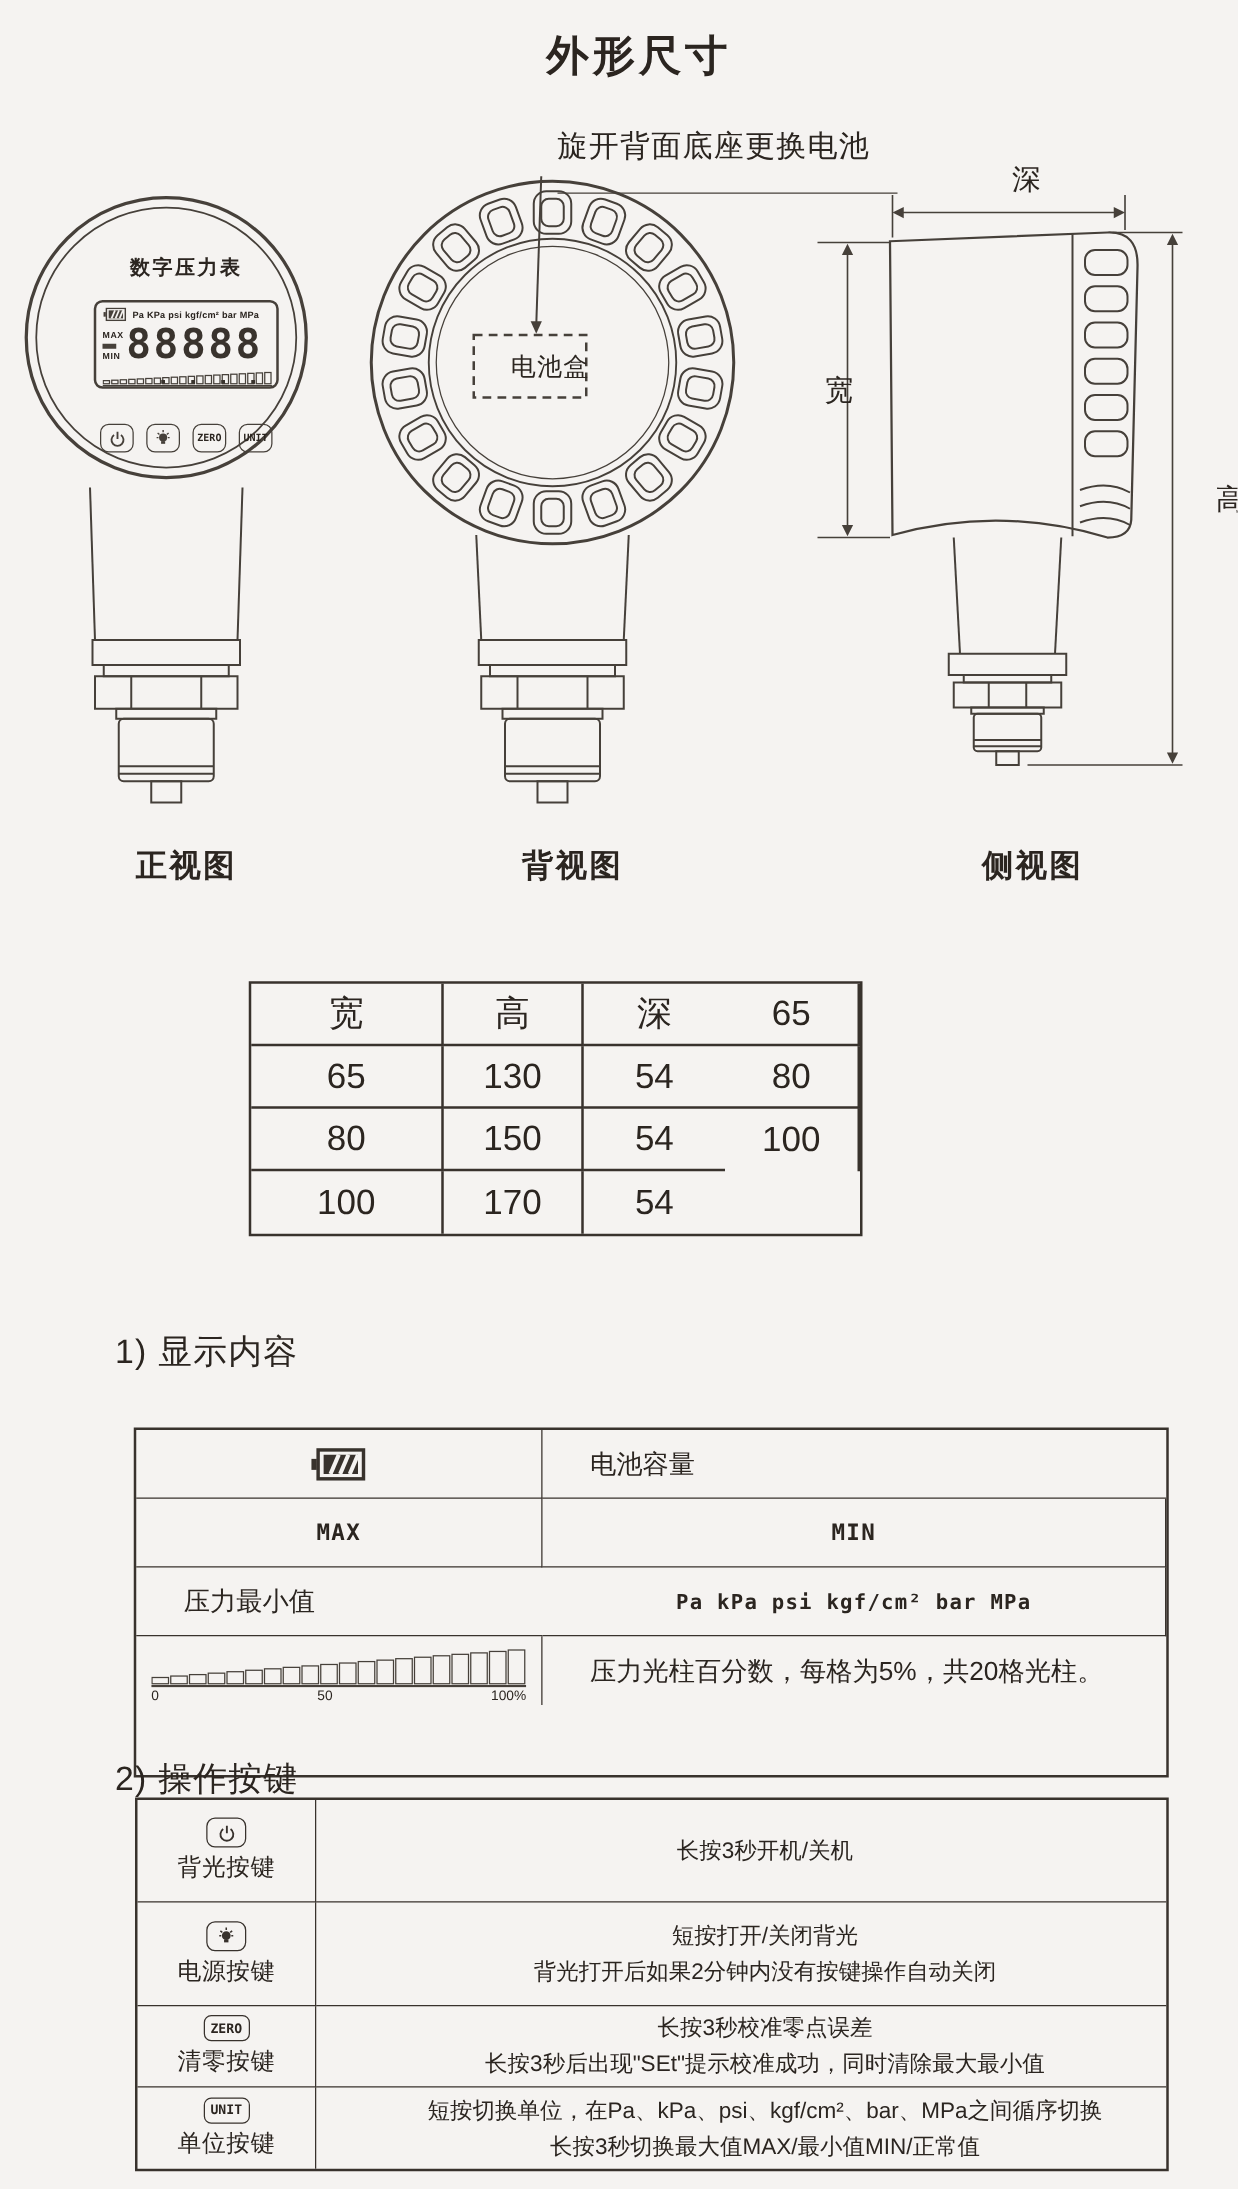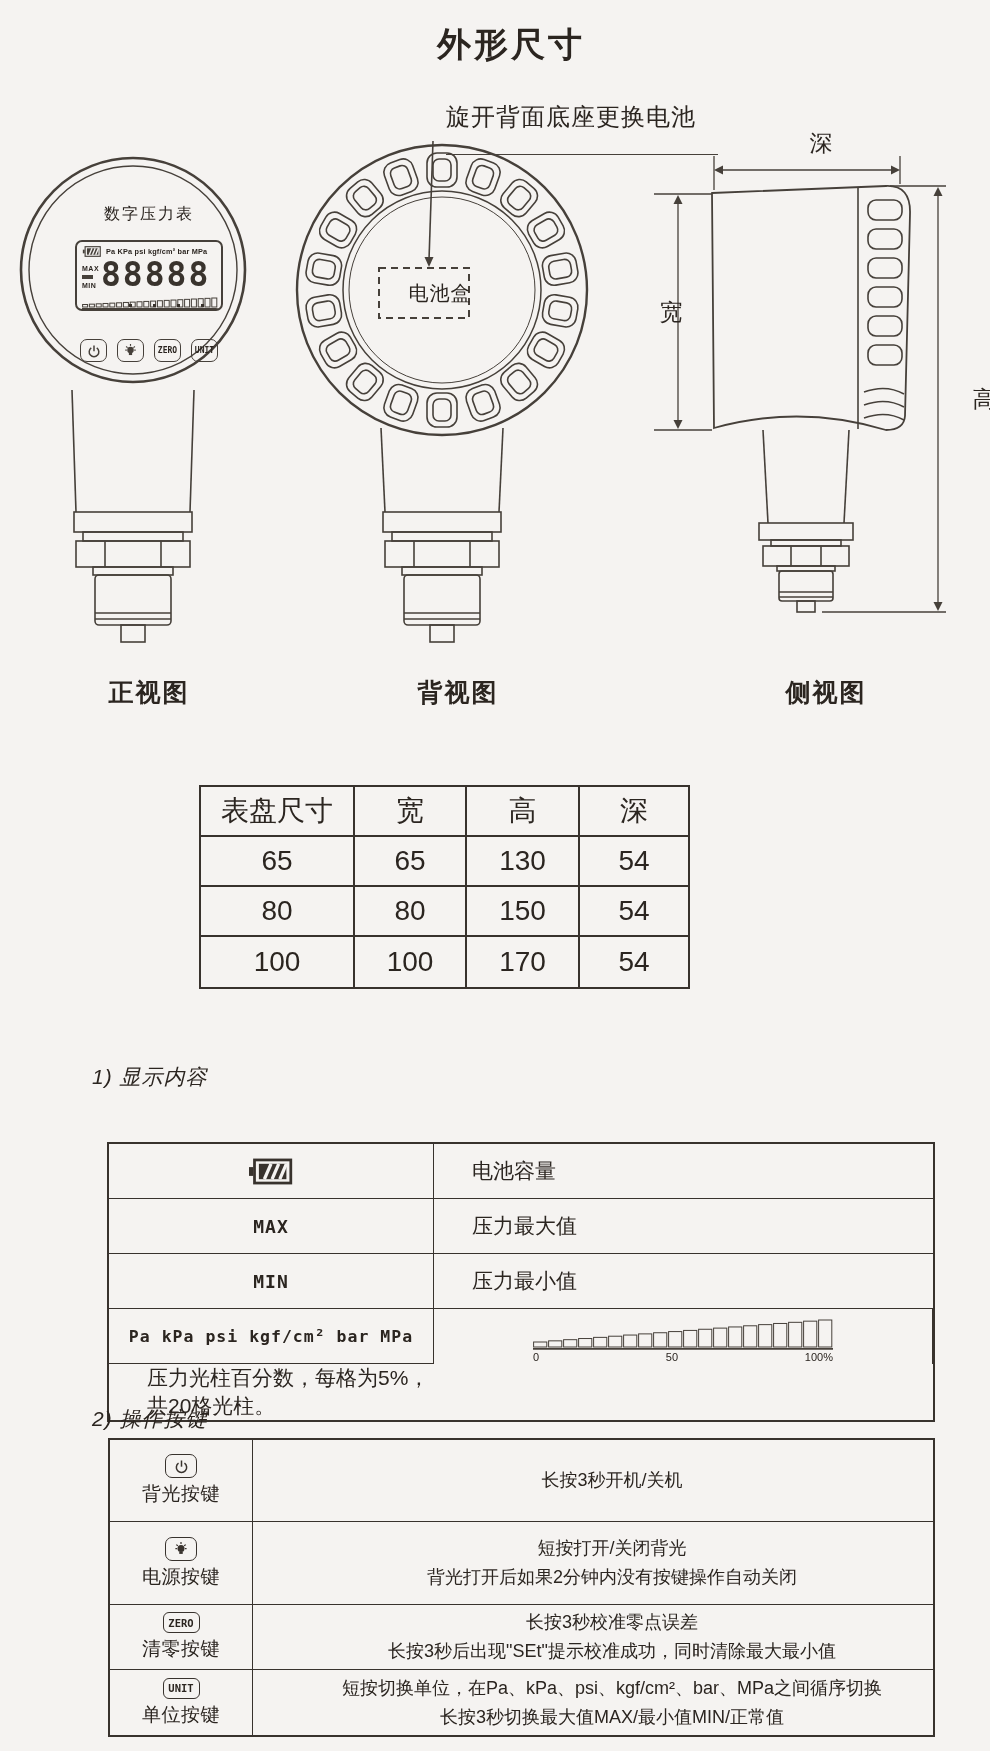--- a/index.html
+++ b/index.html
@@ -4,21 +4,21 @@
 <style>
   html,body{margin:0;padding:0;}
   body{width:990px;height:1751px;background:#f5f3f1;position:relative;
        font-family:"Liberation Sans","DejaVu Sans",sans-serif;color:#2b2520;}
   .abs{position:absolute;margin-left:16px;}
   .ctr{text-align:center;}
   .page-title{width:990px;top:22px;left:0;font-size:34px;font-weight:bold;letter-spacing:3px;}
   .annotation{left:430px;top:101px;width:272px;font-size:24px;letter-spacing:1px;
               border-bottom:1.8px solid #46403a;padding-bottom:21px;}
   svg.art{position:absolute;left:0;top:0;}
-  .device-title{left:53px;top:204px;width:160px;font-size:16px;font-weight:400;letter-spacing:2px;}
+  .device-title{left:53px;top:204px;width:160px;font-size:16px;font-weight:700;letter-spacing:2px;}
   
   .lcd{left:59px;top:240px;width:148px;height:71px;border:2px solid #46403a;border-radius:7px;
        box-sizing:border-box;overflow:hidden;}
   .lcd-top{display:flex;align-items:center;gap:4px;padding:3px 4px 0 5px;height:13px;}
   .lcd-units{font-size:7.3px;font-weight:bold;white-space:nowrap;letter-spacing:.2px;}
   .lcd-mid{display:flex;height:38px;}
   .lcd-left{width:24px;padding-left:5px;box-sizing:border-box;display:flex;flex-direction:column;justify-content:center;}
   .lcd-max,.lcd-min{font-size:7px;font-weight:bold;letter-spacing:.5px;}
   .lcd-minus{width:11px;height:3.5px;background:#46403a;margin:3.5px 0;}
   .lcd-digits{font-family:"DejaVu Sans Mono","Liberation Mono",monospace;font-weight:bold;
@@ -36,21 +36,21 @@
   .dim{font-size:23px;}
   .view-label{font-size:25px;font-weight:600;letter-spacing:2px;width:180px;}
   
   .size-table{left:183px;top:785px;display:grid;grid-template-columns:154px 112px 113px 108px;
               grid-auto-rows:50px;border:2.4px solid #38322d;background:transparent;}
   .size-table>div{border-right:2px solid #38322d;border-bottom:2px solid #38322d;
                   display:flex;align-items:center;justify-content:center;font-size:28px;}
   .size-table>div.lastc{border-right:none;}
   .size-table>div.lastr{border-bottom:none;}
   
-  .sec-heading{font-size:21px;letter-spacing:1px;font-style:italic;}
+  .sec-heading{font-size:27px;letter-spacing:1px;}
   
   .info-table{display:grid;border:2.2px solid #38322d;}
   .info-table>div{border-right:1.6px solid #38322d;border-bottom:1.6px solid #38322d;
                   box-sizing:border-box;display:flex;align-items:center;}
   .info-table>div.lastc{border-right:none;}
   .info-table>div.lastr{border-bottom:none;}
   .t1{left:91px;top:1142px;grid-template-columns:325px 499px;grid-template-rows:55px 55px 55px 55px 56px;}
   .t1 .sym{justify-content:center;flex-direction:column;}
   .t1 .desc{padding-left:38px;font-size:21px;}
   .symtxt{font-family:"DejaVu Sans Mono","Liberation Mono",monospace;font-size:18px;font-weight:600;letter-spacing:1px;}
@@ -324,21 +324,20 @@
 
 <div class="abs ctr dim" style="left:770px;top:128px;width:70px;">深</div>
 <div class="abs ctr dim" style="left:632px;top:297px;width:46px;">宽</div>
 <div class="abs ctr dim" style="left:948px;top:384px;width:40px;">高</div>
 
 <div class="abs ctr view-label" style="left:43px;top:676px;">正视图</div>
 <div class="abs ctr view-label" style="left:352px;top:676px;">背视图</div>
 <div class="abs ctr view-label" style="left:720px;top:676px;">侧视图</div>
 
 <div class="abs size-table">
-  <div>表盘尺寸</div>
   <div>宽</div>
   <div>高</div>
   <div class="lastc">深</div>
   <div>65</div>
   <div>65</div>
   <div>130</div>
   <div class="lastc">54</div>
   <div>80</div>
   <div>80</div>
   <div>150</div>
@@ -357,21 +356,20 @@
       <rect x="0" y="8" width="4" height="8" fill="#38322d"></rect>
       <rect x="5" y="1.5" width="33" height="21" fill="none" stroke="#38322d" stroke-width="2.5"></rect>
       <rect x="9" y="5" width="25" height="14" fill="#38322d"></rect>
       <line x1="14" y1="19" x2="20" y2="5" stroke="#f5f3f1" stroke-width="3"></line>
       <line x1="21" y1="19" x2="27" y2="5" stroke="#f5f3f1" stroke-width="3"></line>
       <line x1="28" y1="19" x2="34" y2="5" stroke="#f5f3f1" stroke-width="3"></line>
     </svg>
   </div>
   <div class="desc lastc">电池容量</div>
   <div class="sym symtxt">MAX</div>
-  <div class="desc lastc">压力最大值</div>
   <div class="sym symtxt">MIN</div>
   <div class="desc lastc">压力最小值</div>
   <div class="sym symtxt unitstxt">Pa kPa psi kgf/cm² bar MPa</div>
   <div class="sym lastr">
     <svg width="300" height="40" viewBox="0 0 300 40">
         <rect x="0.60" y="32.00" width="13.20" height="5.00" fill="none" stroke="#46403a" stroke-width="1"></rect>
         <rect x="15.60" y="30.84" width="13.20" height="6.16" fill="none" stroke="#46403a" stroke-width="1"></rect>
         <rect x="30.60" y="29.68" width="13.20" height="7.32" fill="none" stroke="#46403a" stroke-width="1"></rect>
         <rect x="45.60" y="28.53" width="13.20" height="8.47" fill="none" stroke="#46403a" stroke-width="1"></rect>
         <rect x="60.60" y="27.37" width="13.20" height="9.63" fill="none" stroke="#46403a" stroke-width="1"></rect>

